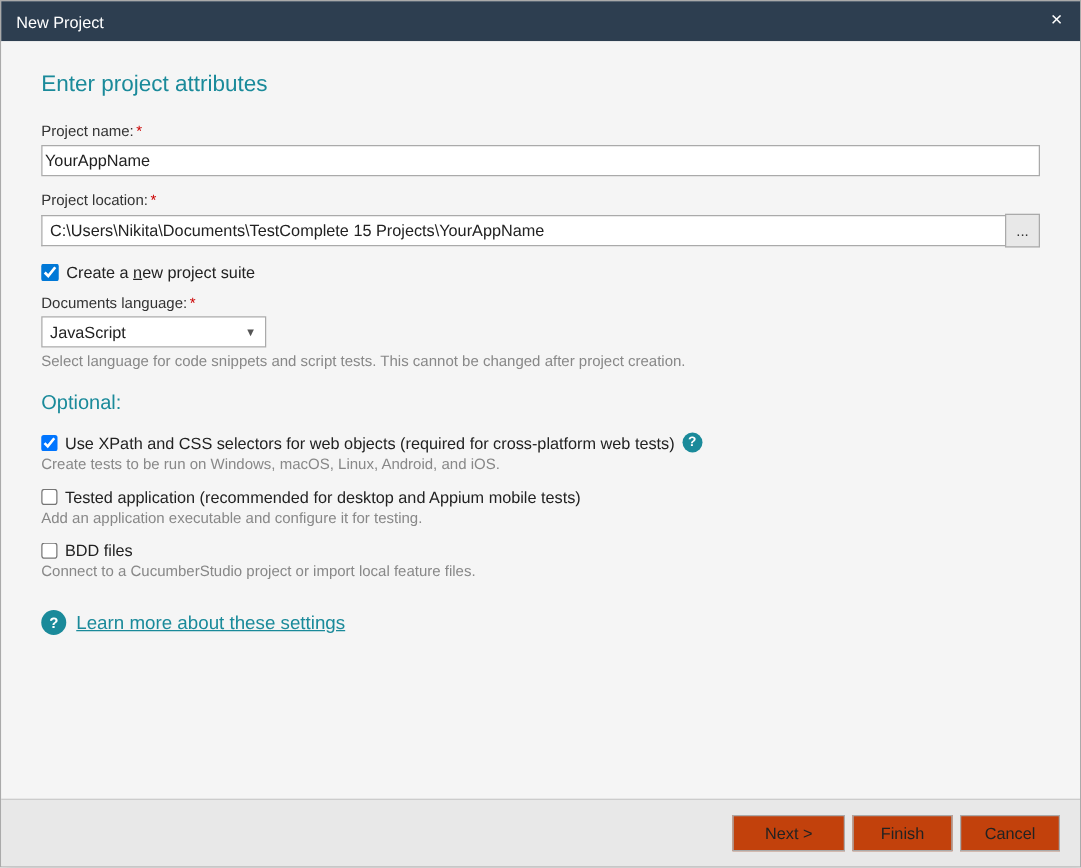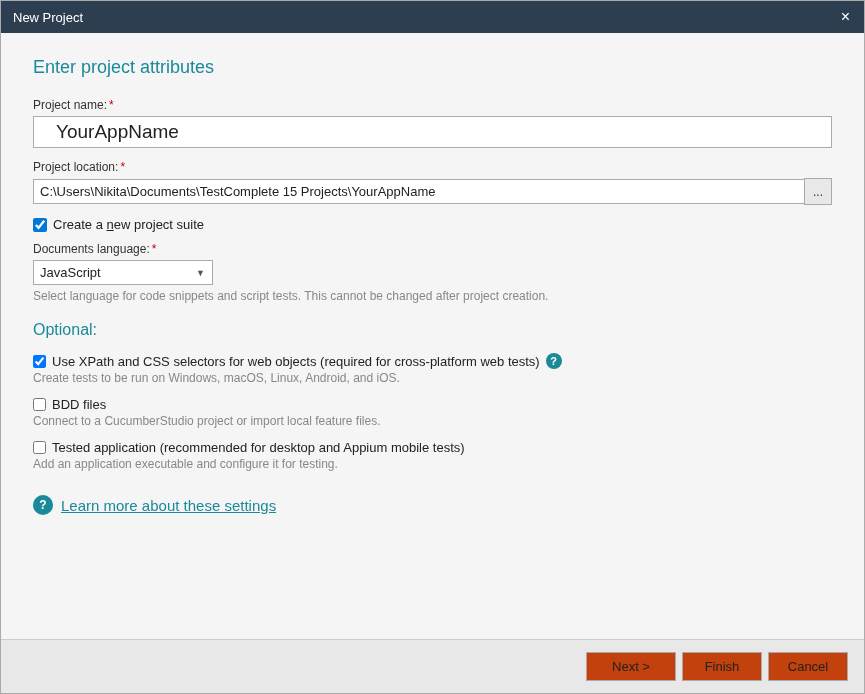--- a/index.html
+++ b/index.html
@@ -71,24 +71,24 @@
       display: block;
     }
 
     .form-label .required {
       color: #c00;
       margin-left: 2px;
     }
 
     .text-input {
       width: 100%;
-      padding: 4px 22px;
+      padding: 4px 2px;
       border: 1px solid #aaa;
       background: #fff;
-      font-size: 19px;
+      font-size: 13px;
       color: #222;
       font-family: 'Segoe UI', Arial, sans-serif;
       outline: none;
     }
 
     .location-row {
       display: flex;
       align-items: center;
       gap: 0;
     }
@@ -354,36 +354,36 @@
         <label for="xpath-check" class="checkbox-label">
           <span>Use XPath and CSS selectors for web objects (required for cross-platform web tests)</span>
         </label>
         <span class="help-icon">?</span>
       </div>
       <p class="option-desc">Create tests to be run on Windows, macOS, Linux, Android, and iOS.</p>
     </div>
 
     <div class="option-block">
       <div class="option-main-row">
+        <input type="checkbox" id="tested-app-check" style="">
+        <label for="tested-app-check" class="checkbox-label">
+          <span>Tested application (recommended for desktop and Appium mobile tests)</span>
+        </label>
+      </div>
+      <p class="option-desc">Add an application executable and configure it for testing.</p>
+    </div>
+
+    <div class="option-block">
+      <div class="option-main-row">
         <input type="checkbox" id="bdd-check" style="">
         <label for="bdd-check" class="checkbox-label">
           <span>BDD files</span>
         </label>
       </div>
       <p class="option-desc">Connect to a CucumberStudio project or import local feature files.</p>
-    </div>
-
-    <div class="option-block">
-      <div class="option-main-row">
-        <input type="checkbox" id="tested-app-check" style="">
-        <label for="tested-app-check" class="checkbox-label">
-          <span>Tested application (recommended for desktop and Appium mobile tests)</span>
-        </label>
-      </div>
-      <p class="option-desc">Add an application executable and configure it for testing.</p>
     </div>
 
     <div class="footer-link-row">
       <span class="footer-help-icon">?</span>
       <a class="link">Learn more about these settings</a>
     </div>
   </div>
 
   <div class="button-bar">
     <button class="btn btn-next">Next &gt;</button>

